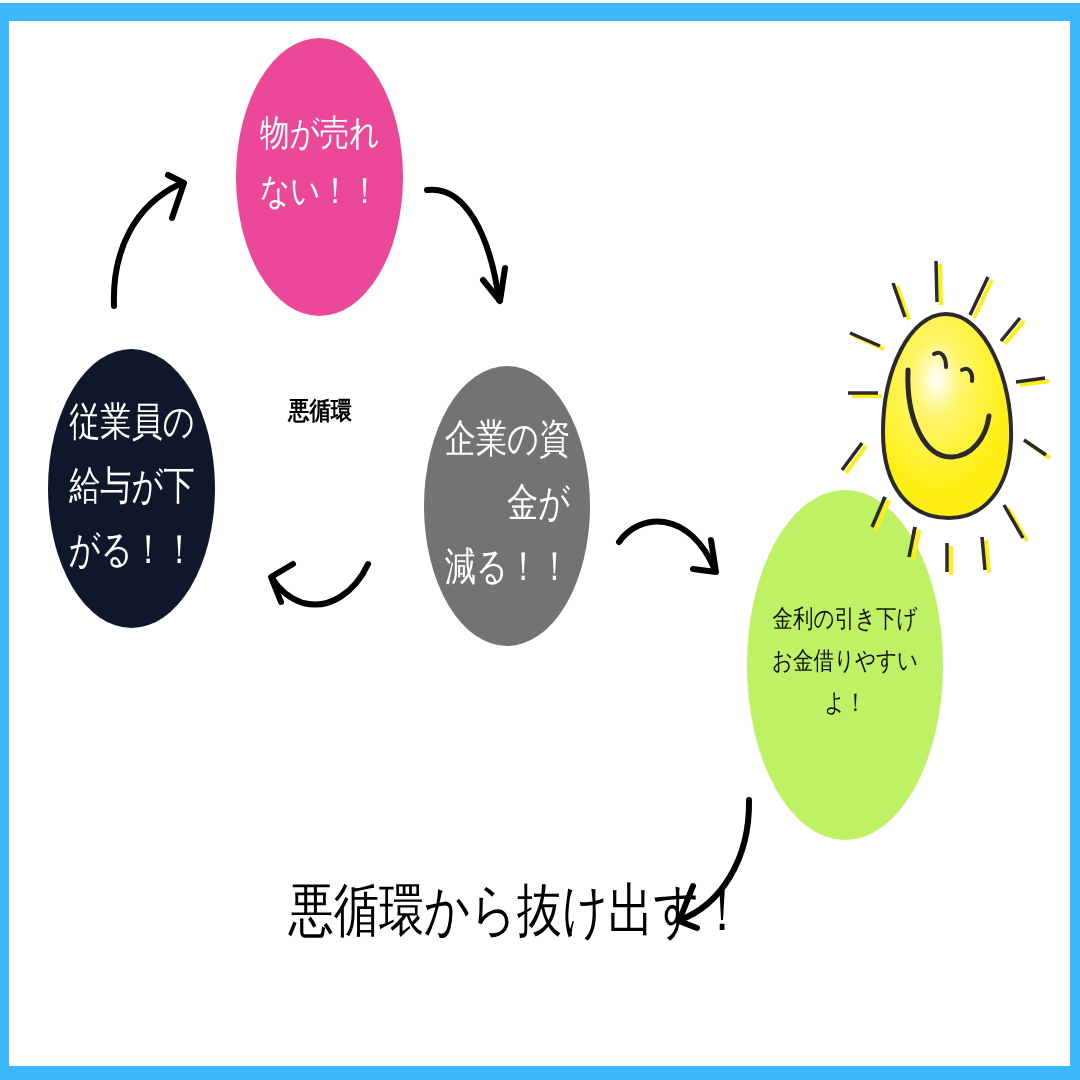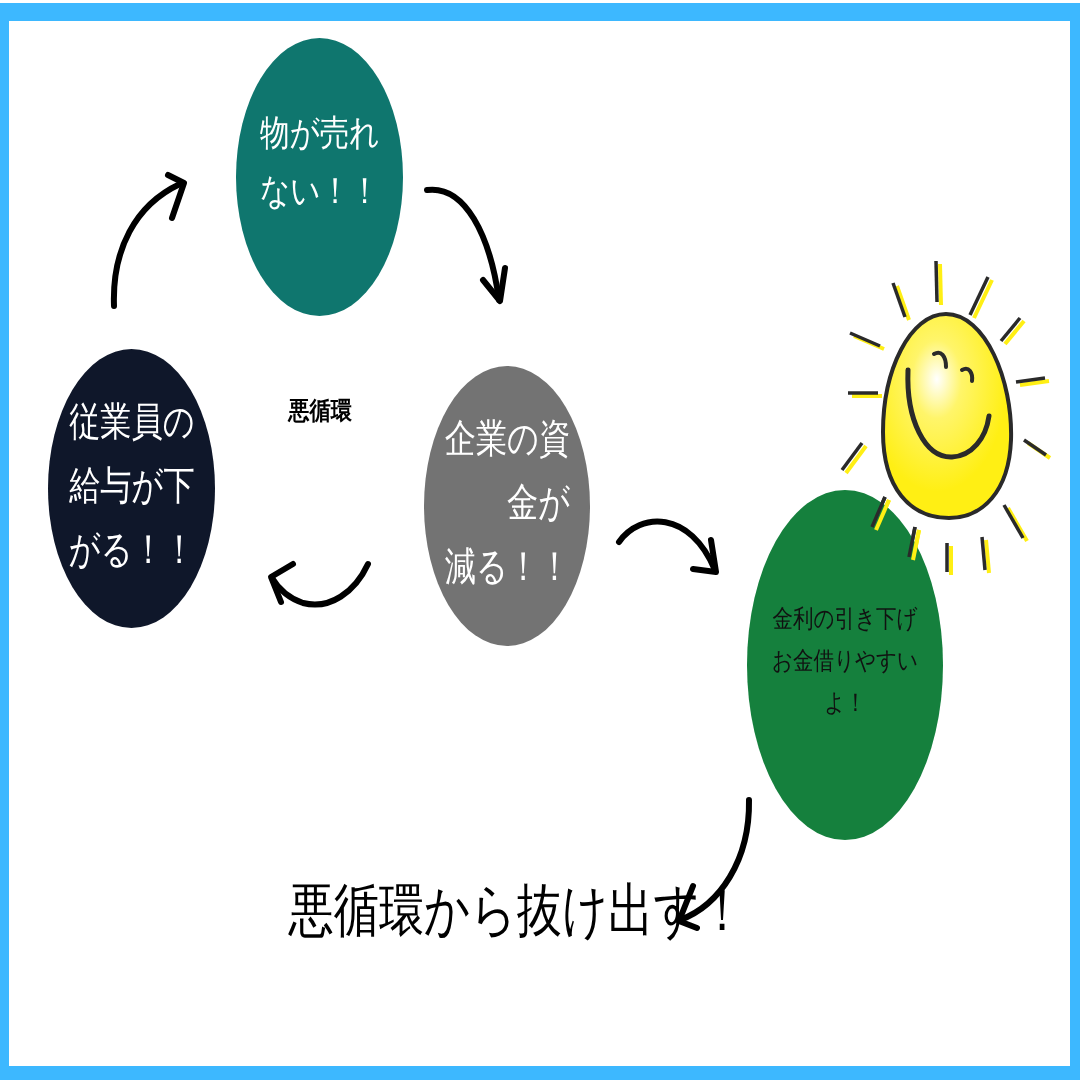--- a/index.html
+++ b/index.html
@@ -15,27 +15,27 @@
     .top-strip { position: absolute; left: 0; top: 0; width: 1080px; height: 3px; background: #FFFFFF; }
     svg.layer { position: absolute; left: 0; top: 0; width: 1080px; height: 1080px; }
     .bubble {
       position: absolute; border-radius: 50%;
       display: flex; align-items: center; justify-content: center;
       text-align: center; box-sizing: border-box;
     }
     .bubble .txt { display: block; }
     .bubble .line { display: block; white-space: nowrap; }
     .white-text { color: #FFFFFF; }
-    .red { left: 236px; top: 38px; width: 167px; height: 278px; background: #0f766e; }
+    .red { left: 236px; top: 38px; width: 167px; height: 278px; background: #ec4899; }
     .red .txt { font-size: 36px; line-height: 58px; transform: scaleX(0.82); margin-top: -30px; }
     .yellow { left: 48px; top: 349px; width: 167px; height: 279px; background: #0f172a; }
     .yellow .txt { font-size: 40px; line-height: 64px; transform: scaleX(0.78); margin-top: -8px; }
     .green { left: 424px; top: 366px; width: 166px; height: 280px; background: #737373; text-align: right; }
     .green .txt { font-size: 40px; line-height: 64px; transform: scaleX(0.78); margin-top: -8px; }
-    .orange { left: 747px; top: 490px; width: 196px; height: 350px; background: #15803d; text-align: center; }
+    .orange { left: 747px; top: 490px; width: 196px; height: 350px; background: #bef264; text-align: center; }
     .orange .txt { color: #111111; font-size: 25px; line-height: 42px; transform: scaleX(0.82); margin-top: -8px; }
     .center-label {
       position: absolute; left: 270px; top: 394px; width: 100px; text-align: center;
       font-size: 25px; font-weight: bold; color: #000; transform: scaleX(0.85);
     }
     .bottom-title {
       position: absolute; left: 240px; top: 872px; width: 440px; text-align: center;
       font-size: 58px; color: #000; white-space: nowrap; transform: scaleX(0.78);
       transform-origin: center;
     }

